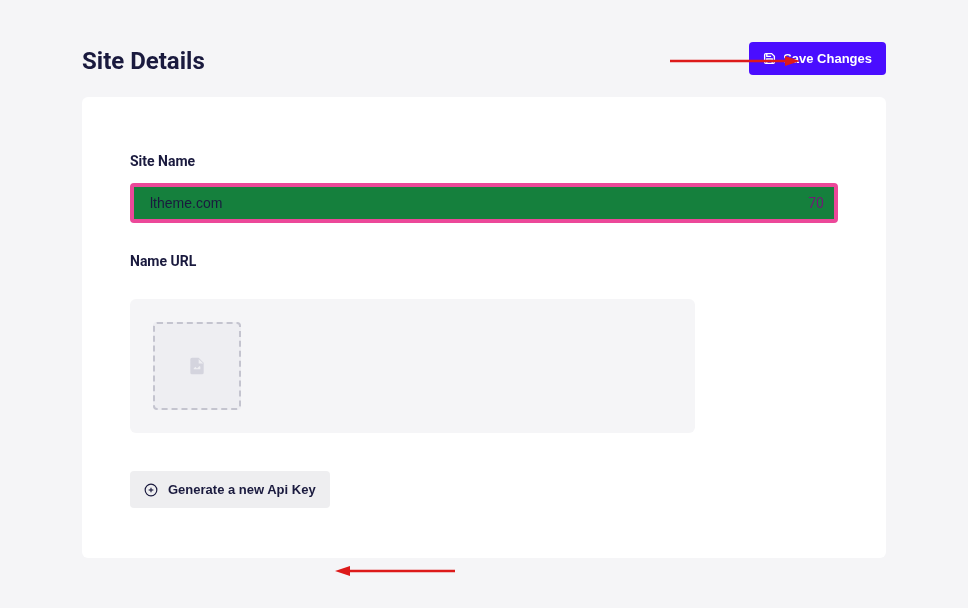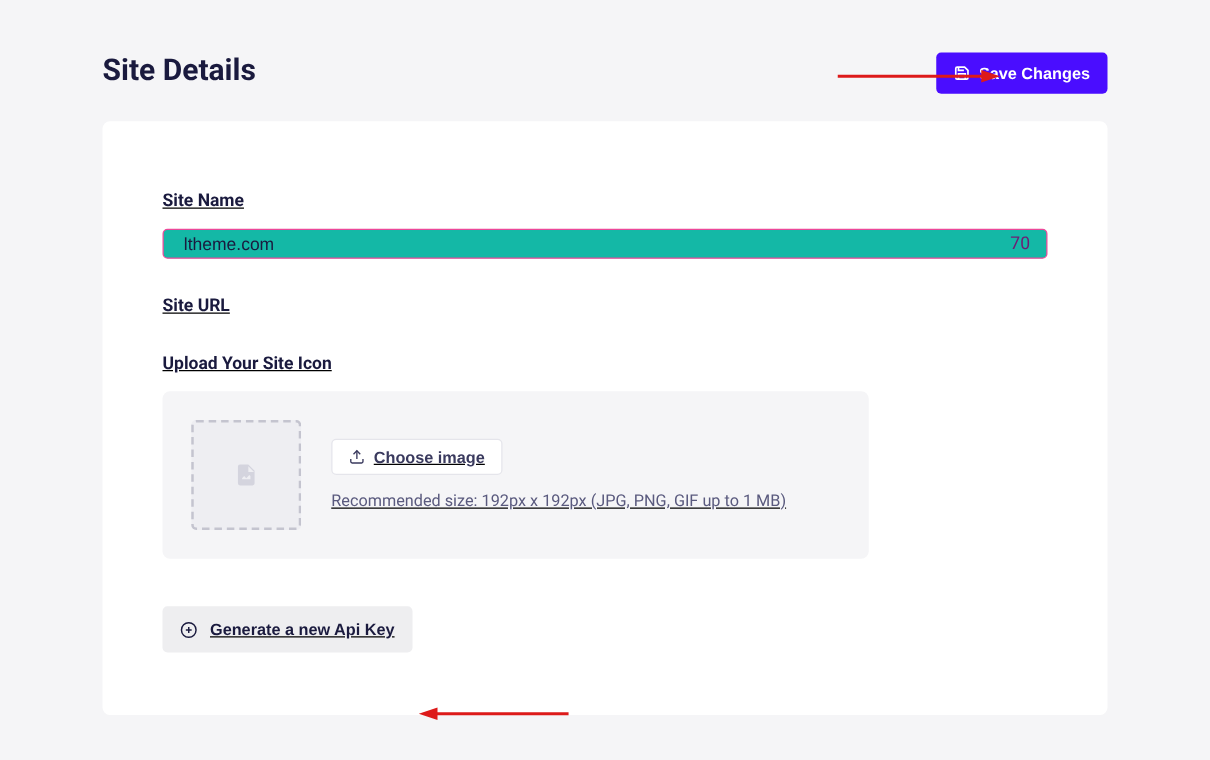--- a/index.html
+++ b/index.html
@@ -13,21 +13,21 @@
       width: 968px;
       height: 608px;
       overflow: hidden;
     }
     .container {
       padding: 0 82px;
     }
     .header {
       display: flex;
       justify-content: space-between;
-      align-items: flex-start;
+      align-items: flex-end;
       padding: 42px 0 22px 0;
     }
     .page-title {
       font-size: 24px;
       font-weight: 700;
       color: #1a1a3e;
     }
     .save-button {
       background-color: #4a0dff;
       color: #ffffff;
@@ -45,42 +45,41 @@
       width: 13px;
       height: 13px;
     }
     .card {
       background-color: #ffffff;
       border-radius: 6px;
       padding: 56px 48px 20px 48px;
     }
     .form-group {
       margin-bottom: 30px;
-      text-decoration: underline;
     }
     .form-label {
       display: block;
       font-size: 14px;
       font-weight: 700;
       color: #1a1a3e;
       margin-bottom: 14px;
     }
     .input-wrapper {
       position: relative;
       width: 100%;
     }
     .text-input {
       width: 100%;
-      height: 24px;
+      height: 40px;
       padding: 0 50px 0 16px;
-      border: 1px solid #ec4899;
+      border: 4px solid #ec4899;
       border-radius: 4px;
       font-size: 14px;
       color: #1a1a3e;
-      background: #14b8a6;
+      background: #15803d;
     }
     .text-input.focused {
       border-color: #4a0dff;
     }
     .char-count {
       position: absolute;
       right: 14px;
       top: 50%;
       transform: translateY(-50%);
       font-size: 14px;
@@ -191,41 +190,29 @@
   <div class="card">
     <div class="form-group">
       <label class="form-label">Site Name</label>
       <div class="input-wrapper">
         <input type="text" class="text-input" value="ltheme.com" style="">
         <span class="char-count">70</span>
       </div>
     </div>
 
     <div class="form-group">
-      <label class="form-label">Site URL</label>
-    </div>
-
-    <div class="form-group">
-      <label class="form-label">Upload Your Site Icon</label>
+      <label class="form-label">Name URL</label>
+    </div>
+
+    <div class="form-group">
       <div class="upload-section">
         <div class="image-placeholder">
           <svg viewBox="0 0 24 24">
             <path d="M14 2H6a2 2 0 0 0-2 2v16a2 2 0 0 0 2 2h12a2 2 0 0 0 2-2V8l-6-6zM14 9V3.5L19.5 9H14zM8 15l2-2 2 2 3-3 1 1v3H8v-1z"></path>
           </svg>
-        </div>
-        <div class="upload-right">
-          <button class="choose-image-btn">
-            <svg viewBox="0 0 24 24" fill="none" stroke="currentColor" stroke-width="2">
-              <path d="M21 15v4a2 2 0 0 1-2 2H5a2 2 0 0 1-2-2v-4"></path>
-              <polyline points="17 8 12 3 7 8"></polyline>
-              <line x1="12" y1="3" x2="12" y2="15"></line>
-            </svg>
-            <span>Choose image</span>
-          </button>
-          <div class="upload-hint">Recommended size: 192px x 192px (JPG, PNG, GIF up to 1 MB)</div>
         </div>
       </div>
     </div>
 
     <div class="form-group">
       <button class="generate-btn">
         <svg viewBox="0 0 24 24" fill="none" stroke="currentColor" stroke-width="2">
           <circle cx="12" cy="12" r="10"></circle>
           <line x1="12" y1="8" x2="12" y2="16"></line>
           <line x1="8" y1="12" x2="16" y2="12"></line>

